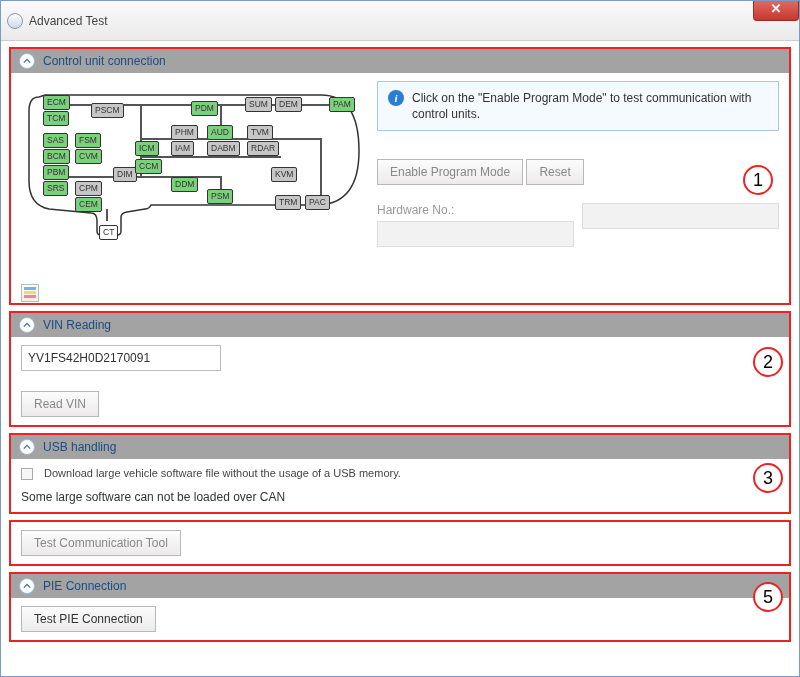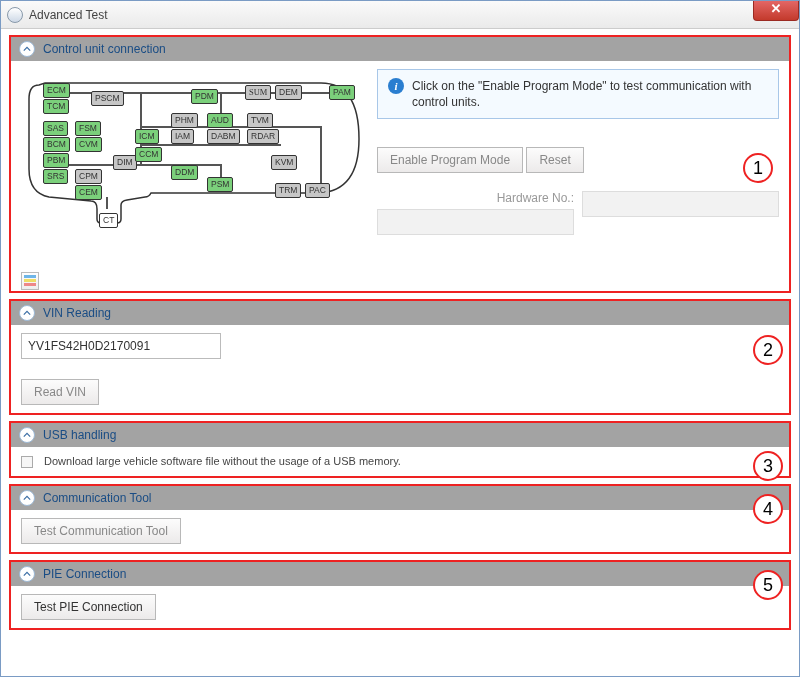--- a/index.html
+++ b/index.html
@@ -12,21 +12,21 @@
   }
   .window {
     width: 800px;
     height: 677px;
     border: 1px solid #7a9bc4;
     background: #fff;
     position: relative;
     overflow: hidden;
   }
   .titlebar {
-    height: 28px;
+    height: 40px;
     background: linear-gradient(#fafafa,#eaeaea);
     border-bottom: 1px solid #ccc;
     display: flex;
     align-items: center;
     padding: 0 6px;
     position: relative;
   }
   .titlebar .app-icon {
     width: 16px; height: 16px;
     border: 1px solid #8899aa;
@@ -123,21 +123,21 @@
   .btn {
     display: inline-block;
     padding: 5px 12px;
     border: 1px solid #b8b8b8;
     background: linear-gradient(#fcfcfc,#eceaea);
     color: #888;
     font-size: 12px;
     cursor: pointer;
   }
   .btn.enabled { color: #333; }
-  .field-row { display: flex; gap: 8px; margin-top: 18px; text-align: right; }
+  .field-row { display: flex; gap: 8px; margin-top: 18px; }
   .field { flex: 1; }
   .field label { color: #999; font-size: 12px; display: block; margin-bottom: 4px; }
   .field .box {
     height: 26px;
     background: #f2f2f2;
     border: 1px solid #ddd;
   }
   .btn-row { margin-top: 28px; }
   .legend-icon {
     width: 18px; height: 18px;
@@ -246,21 +246,21 @@
             <div class="node gy" style="left:92px; top:86px;">DIM</div>
             <div class="node g" style="left:114px;top:60px;">ICM</div>
             <div class="node g" style="left:114px;top:78px;">CCM</div>
             <div class="node gy" style="left:150px;top:44px;">PHM</div>
             <div class="node gy" style="left:150px;top:60px;">IAM</div>
             <div class="node g" style="left:150px;top:96px;">DDM</div>
             <div class="node g" style="left:170px;top:20px;">PDM</div>
             <div class="node g" style="left:186px;top:44px;">AUD</div>
             <div class="node gy" style="left:186px;top:60px;">DABM</div>
             <div class="node g" style="left:186px;top:108px;">PSM</div>
-            <div class="node gy" style="left:224px;top:16px;font-family:Liberation Serif, serif;">SUM</div>
+            <div class="node gy" style="left:224px;top:16px;">SUM</div>
             <div class="node gy" style="left:254px;top:16px;">DEM</div>
             <div class="node gy" style="left:226px;top:44px;">TVM</div>
             <div class="node gy" style="left:226px;top:60px;">RDAR</div>
             <div class="node gy" style="left:250px;top:86px;">KVM</div>
             <div class="node gy" style="left:254px;top:114px;">TRM</div>
             <div class="node gy" style="left:284px;top:114px;">PAC</div>
             <div class="node g" style="left:308px;top:16px;">PAM</div>
             <div class="node" style="left:78px; top:144px;background:#fff;">CT</div>
           </div>
           <div style="margin-top:38px;">
@@ -320,46 +320,38 @@
               <path d="M1 7 L5 3 L9 7" stroke="#3b6ea5" stroke-width="1.5" fill="none"></path>
             </svg>
         </div>
         <span>USB handling</span>
       </div>
       <div class="panel-body" style="position:relative;">
         <div class="usb-text">
           <span class="chk"></span>
           <span>Download large vehicle software file without the usage of a USB memory.</span>
         </div>
+        <div class="usb-note">Some large software can not be loaded over CAN</div>
         <div class="annot" style="right:6px; top:4px;">3</div>
+      </div>
+    </div>
+
+    <div class="panel">
+      <div class="panel-body">
+        <span class="btn">Test Communication Tool</span>
       </div>
     </div>
 
     <div class="panel">
       <div class="panel-header" style="position:relative;">
         <div class="chevron">
           <svg viewBox="0 0 10 10">
               <path d="M1 7 L5 3 L9 7" stroke="#3b6ea5" stroke-width="1.5" fill="none"></path>
             </svg>
         </div>
-        <span>Communication Tool</span>
-        <div class="annot" style="right:6px; top:8px;">4</div>
-      </div>
-      <div class="panel-body">
-        <span class="btn">Test Communication Tool</span>
-      </div>
-    </div>
-
-    <div class="panel">
-      <div class="panel-header" style="position:relative;">
-        <div class="chevron">
-          <svg viewBox="0 0 10 10">
-              <path d="M1 7 L5 3 L9 7" stroke="#3b6ea5" stroke-width="1.5" fill="none"></path>
-            </svg>
-        </div>
         <span>PIE Connection</span>
         <div class="annot" style="right:6px; top:8px;">5</div>
       </div>
       <div class="panel-body">
         <span class="btn enabled">Test PIE Connection</span>
       </div>
     </div>
 
   </div>
 </div>

